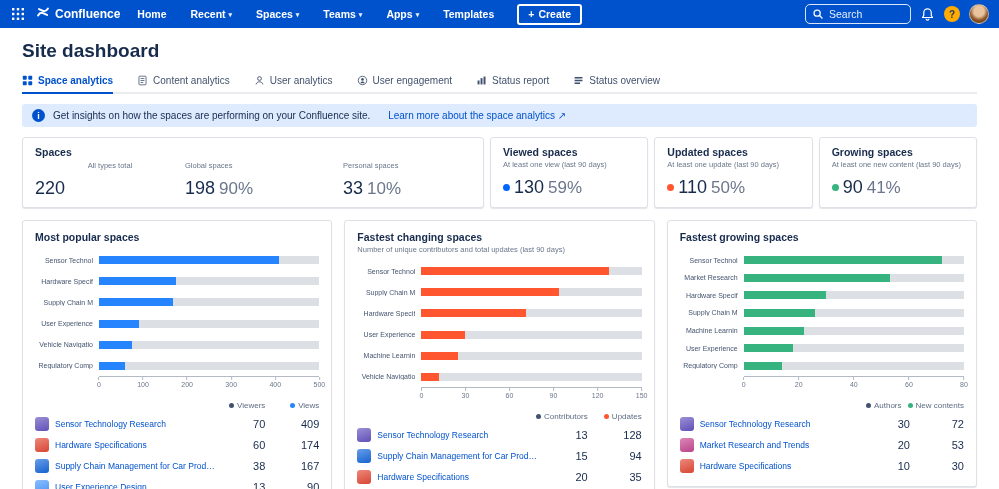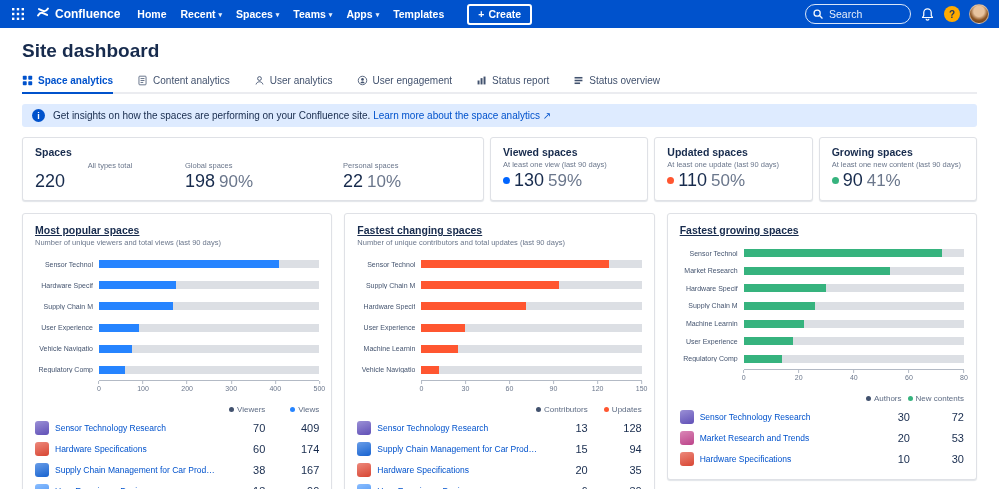--- a/index.html
+++ b/index.html
@@ -6,29 +6,29 @@
   html,body { width:999px; height:489px; overflow:hidden; background:#fff;
     font-family:"Liberation Sans", sans-serif; color:#172B4D; }
   a { text-decoration:none; cursor:pointer; }
 
   
   .navbar { height:28px; background:#0052CC; display:flex; align-items:center;
     padding:0 10px; gap:10px; color:#fff; }
   .appswitch { background:none; border:none; cursor:pointer; display:flex; align-items:center; padding:2px; }
   .brand { display:flex; align-items:center; gap:5px; cursor:pointer; }
   .brandname { font-size:12px; font-weight:bold; color:#fff; white-space:nowrap; }
-  .nav-menu { display:flex; align-items:flex-start; gap:0; }
+  .nav-menu { display:flex; align-items:flex-start; gap:10px; }
   .nav-item { color:#fff; font-size:10.5px; font-weight:bold; padding:4px 7px; border-radius:3px;
     display:flex; align-items:center; gap:3px; white-space:nowrap; }
   .chev { font-size:7px; line-height:1; opacity:.9; }
   .create-btn { margin-left:6px; border:2px solid #fff; background:transparent; color:#fff;
     font-weight:bold; font-size:10.5px; padding:2px 9px 3px; border-radius:3px;
     display:flex; align-items:center; gap:4px; cursor:pointer; font-family:inherit; }
   .nav-right { margin-left:auto; display:flex; align-items:center; gap:9px; }
-  .search { display:flex; align-items:center; border:1px solid rgba(255,255,255,.85); border-radius:10px;
+  .search { display:flex; align-items:center; border:1px solid rgba(255,255,255,.85); border-radius:5px;
     height:20px; width:106px; padding:0 6px; gap:5px; }
   .search input { background:transparent; border:none; outline:none; color:#fff; font-size:10.5px;
     width:100%; font-family:inherit; }
   .search input::placeholder { color:rgba(255,255,255,.9); }
   .bell { display:flex; align-items:center; cursor:pointer; }
   .help { width:16px; height:16px; border-radius:50%; background:#FFAB00; color:#253858;
     font-size:10px; font-weight:bold; display:flex; align-items:center; justify-content:center; cursor:pointer; }
   .avatar { width:20px; height:20px; border-radius:50%; cursor:pointer;
     background:radial-gradient(circle at 50% 35%, #e8c39e 35%, #8d5524 60%, #4a2f1a 100%);
     border:1px solid rgba(255,255,255,.5); }
@@ -41,42 +41,42 @@
   .tab { display:flex; align-items:center; gap:5px; padding-bottom:6px; font-size:10px;
     color:#42526E; cursor:pointer; white-space:nowrap; }
   .tab.active { color:#0052CC; margin-bottom:-2px; border-bottom:2px solid #0052CC; font-weight:bold; }
   .tabicon { display:flex; align-items:center; }
   .tabicon svg { width:11px; height:11px; }
 
   .banner { margin-top:10px; background:#DEEBFF; border-radius:3px; padding:5px 10px;
     display:flex; align-items:center; gap:8px; font-size:10px; color:#172B4D; }
   .info-ic { width:13px; height:13px; border-radius:50%; background:#0052CC; color:#fff; flex:0 0 13px;
     font-size:9px; font-weight:bold; display:flex; align-items:center; justify-content:center; font-style:normal; }
-  .banner-link { color:#0052CC; margin-left:0; }
+  .banner-link { color:#0052CC; margin-left:15px; }
 
   .summary { margin-top:10px; display:flex; gap:6px; }
   .card { background:#fff; border:1px solid #DFE1E6; border-radius:3px; padding:8px 12px;
     box-shadow:0 1px 1px rgba(9,30,66,.12); }
   .card.spaces { flex:0 0 462px; }
   .card.small { flex:1; min-width:0; }
   .card-title { font-size:10.5px; font-weight:bold; color:#172B4D; white-space:nowrap; }
   .card-sub { font-size:7.5px; color:#6B778C; margin-top:2px; white-space:nowrap; overflow:hidden; }
   .metrics { display:flex; margin-top:3px; }
   .metric:nth-child(1){ width:150px;text-align:center; } .metric:nth-child(2){ width:158px; }
   .mlabel { font-size:7.5px; color:#6B778C; white-space:nowrap; }
-  .vrow { display:flex; align-items:baseline; gap:4px; margin-top:1px; }
+  .vrow { display:flex; align-items:baseline; gap:4px; margin-top:8px; }
   .bigval { font-size:18px; color:#172B4D; }
   .pct { font-size:17px; color:#6B778C; }
   .dot { width:7px; height:7px; border-radius:50%; align-self:center; flex:0 0 7px; }
 
   
   .panels { margin-top:12px; display:flex; gap:12px; align-items:flex-start; }
   .panel { flex:1; min-width:0; border:1px solid #DFE1E6; border-radius:3px; padding:10px 12px;
     box-shadow:0 1px 1px rgba(9,30,66,.12); background:#fff; }
-  .panel-title { font-size:10.5px; font-weight:bold; color:#172B4D; white-space:nowrap;text-decoration:underline; }
+  .panel-title { font-size:10.5px; font-weight:bold; color:#172B4D; white-space:nowrap; }
   .panel-sub { font-size:7.5px; color:#6B778C; margin-top:2px; white-space:nowrap; overflow:hidden; }
 
   .chart-rows { margin-top:12px; height:116px; display:flex; flex-direction:column; justify-content:space-between; }
   .crow { display:flex; align-items:center; gap:6px; height:10px; }
   .clabel { flex:0 0 58px; text-align:right; font-size:7px; color:#44546F; white-space:nowrap; overflow:hidden; }
   .cbar { flex:1; position:relative; height:8px; }
   .ctrack { position:absolute; inset:0; background:#DCDFE4; }
   .cfill { position:absolute; left:0; top:0; bottom:0; }
   .axis { margin-left:64px; position:relative; height:16px; border-top:1px solid #B3BAC5; margin-top:5px; }
   .tickwrap { position:absolute; top:0; transform:translateX(-50%); display:flex; flex-direction:column; align-items:center; }
@@ -271,21 +271,21 @@
             <div class="metric">
               <div class="mlabel">Global spaces</div>
               <div class="vrow">
                 <span class="bigval">198</span>
                 <span class="pct">90%</span>
               </div>
             </div>
             <div class="metric">
               <div class="mlabel">Personal spaces</div>
               <div class="vrow">
-                <span class="bigval">22</span>
+                <span class="bigval">33</span>
                 <span class="pct">10%</span>
               </div>
             </div>
           </div>
       </div>
     <div class="card small">
           <div class="card-title">Viewed spaces</div>
           <div class="card-sub">At least one view (last 90 days)</div>
           <div class="vrow">
             <span class="dot" style="background: rgb(0, 101, 255);"></span>
@@ -309,21 +309,20 @@
             <span class="dot" style="background: rgb(54, 179, 126);"></span>
             <span class="bigval">90</span>
             <span class="pct">41%</span>
           </div>
         </div>
       </div>
 
     <div class="panels">
         <section class="panel">
           <div class="panel-title">Most popular spaces</div>
-          <div class="panel-sub">Number of unique viewers and total views (last 90 days)</div>
           <div class="chart-rows">
             <div class="crow">
               <div class="clabel">Sensor Technol</div>
               <div class="cbar">
                 <div class="ctrack" style="background: rgb(220, 223, 228);"></div>
                 <div class="cfill" style="width: 81.8%; background: rgb(38, 132, 255);"></div>
               </div>
             </div>
             <div class="crow">
               <div class="clabel">Hardware Specif</div>

